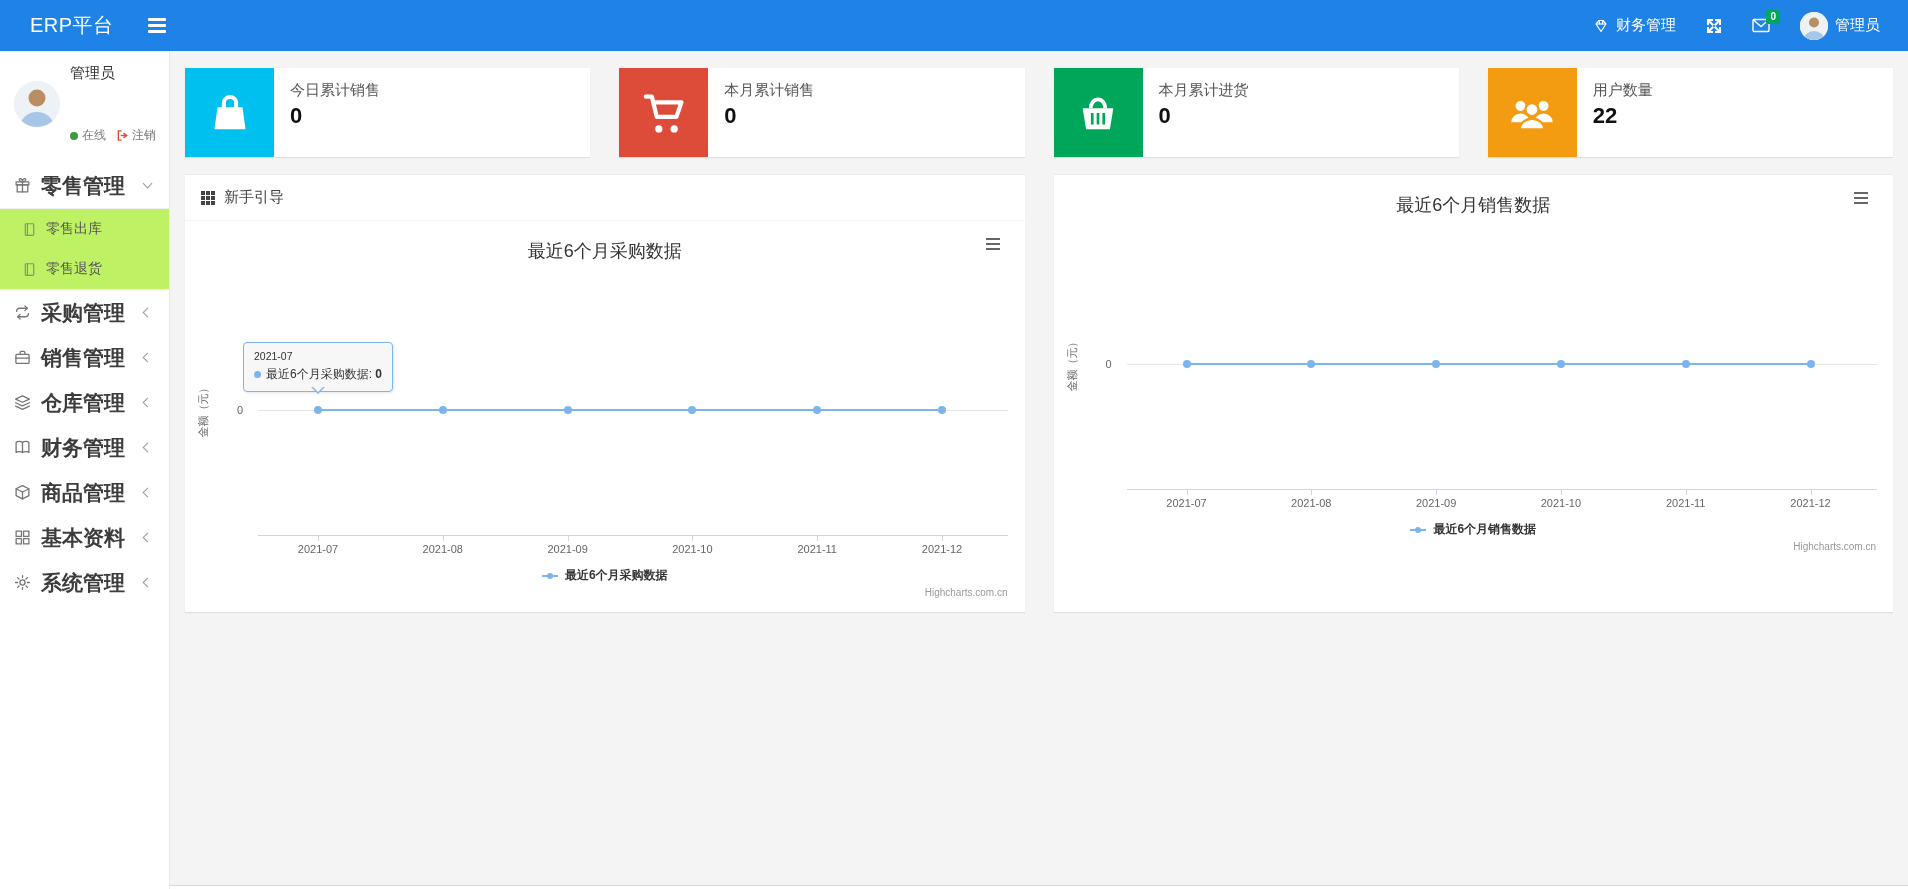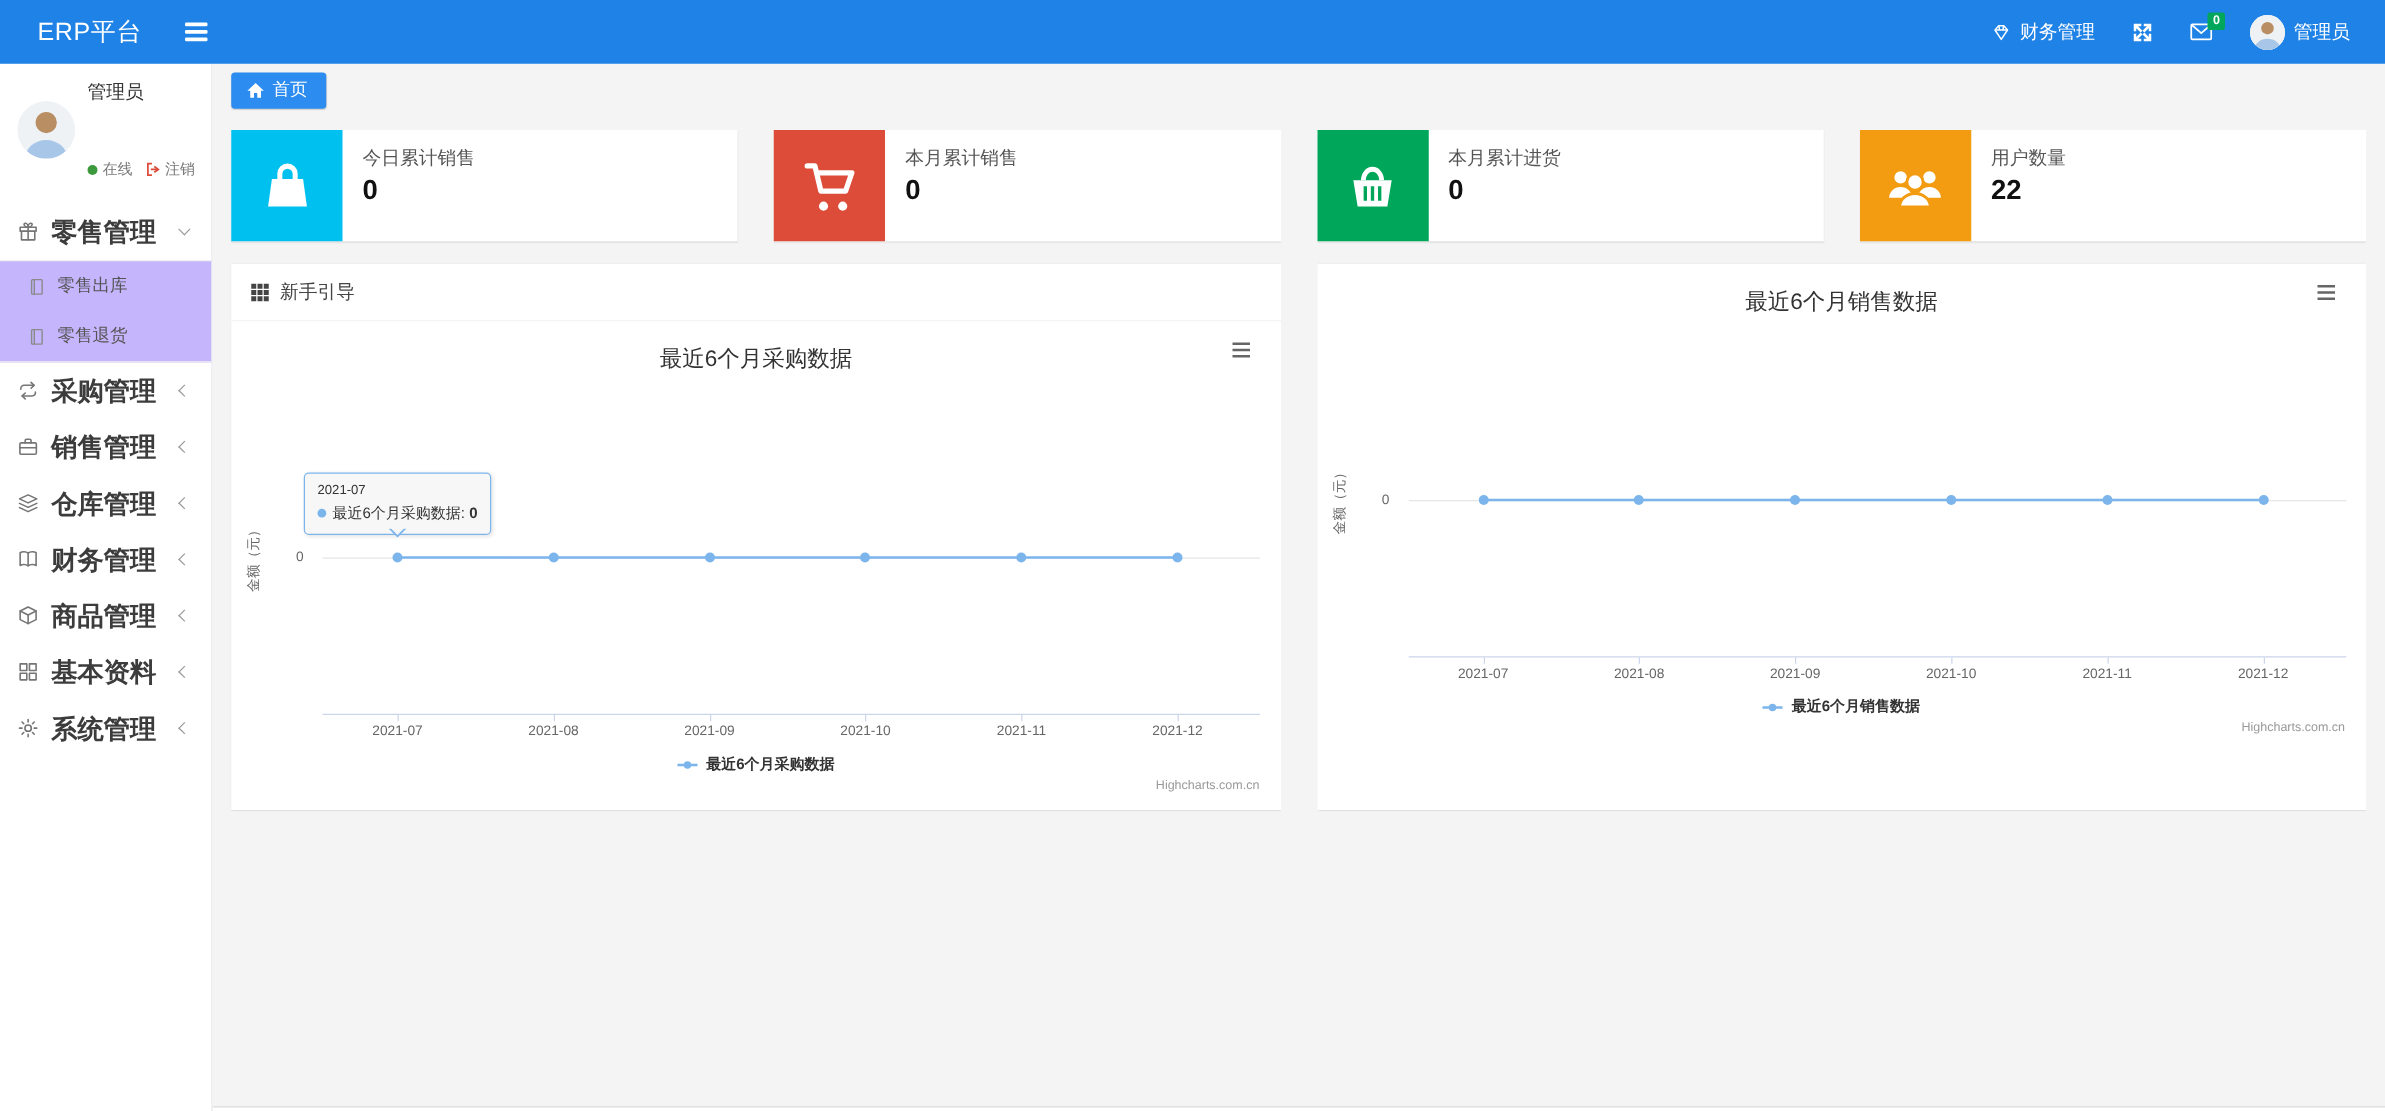--- a/index.html
+++ b/index.html
@@ -30,21 +30,21 @@
   .dot { width:8px; height:8px; border-radius:50%; background:#3c9a3c; display:inline-block; }
   .logout { display:inline-flex; align-items:center; gap:3px; color:#777; cursor:pointer; margin-left:6px; }
   .logout svg { display:block; }
   .menu { list-style:none; margin-top:4px; }
   .menu-item { display:flex; align-items:center; height:45px; padding:0 14px; cursor:pointer; color:#3c3c3c; }
   .menu-item .mi-icon { width:17px; height:17px; color:#757575; flex:0 0 auto; display:flex; }
   .menu-item .mi-label { font-size:21px; font-weight:600; margin-left:10px; color:#3c3c3c; }
   .chev { width:7px; height:7px; border-right:1.5px solid #999; border-bottom:1.5px solid #999;
     margin-left:auto; transform:rotate(135deg); margin-right:4px; }
   .chev.down { transform:rotate(45deg); margin-top:-4px; }
-  .submenu { list-style:none; border-top:1px solid #f0f0f0; border-bottom:1px solid #f0f0f0; background:#c4b5fd; }
+  .submenu { list-style:none; border-top:1px solid #f0f0f0; border-bottom:1px solid #f0f0f0; background:#bef264; }
   .submenu-item { display:flex; align-items:center; height:40px; padding:0 10px 0 22px; cursor:pointer; }
   .submenu-item .mi-icon { width:15px; height:15px; color:#8a8a8a; display:flex; }
   .submenu-item .mi-label { font-size:14px; color:#555; margin-left:9px; font-weight:400; }
   
   .content { position:absolute; left:170px; top:51px; right:0; bottom:0; background:#f4f4f4; }
   .tabs-row { padding:7px 15px 0; }
   .tab { display:inline-flex; align-items:center; gap:6px; background:#2d8cf0; color:#fff;
     font-size:14px; padding:5px 15px 6px 12px; border-radius:3px; cursor:pointer; box-shadow:0 1px 1px rgba(0,0,0,.15); }
   .cards-row { display:flex; gap:29px; margin:17px 15px 0; }
   .stat-card { flex:1; background:#fff; height:89px; display:flex; box-shadow:0 1px 1px rgba(0,0,0,.08); }
@@ -279,28 +279,20 @@
             <path d="M8 1.5 V3.4 M8 12.6 V14.5 M1.5 8 H3.4 M12.6 8 H14.5 M3.4 3.4 L4.7 4.7 M11.3 11.3 L12.6 12.6 M12.6 3.4 L11.3 4.7 M4.7 11.3 L3.4 12.6"></path>
           </svg>
         </span>
     <span class="mi-label">系统管理</span>
     <span class="chev "></span>
       </li>
     </ul>
 </div>
 
 <div class="content">
-  <div class="tabs-row"><div class="tab">
-        <span style="display:flex;">
-          <svg viewBox="0 0 16 16" width="15" height="15" fill="#fff">
-            <path d="M8 1.5 15 8.2 12.6 8.2 12.6 14 9.4 14 9.4 10 6.6 10 6.6 14 3.4 14 3.4 8.2 1 8.2Z"></path>
-          </svg>
-        </span>
-        <span>首页</span>
-      </div></div>
   <div class="cards-row">
       <div class="stat-card">
         <div class="stat-icon" style="background:#00c0ef">
           <svg viewBox="0 0 24 24" width="46" height="46">
             <path d="M5.5 9 h13 l1.6 11.5 h-16.2 Z" fill="#fff"></path>
             <path d="M8.8 9.5 V6.8 a3.2 3.2 0 0 1 6.4 0 V9.5" fill="none" stroke="#fff" stroke-width="2.1"></path>
           </svg>
         </div>
     <div class="stat-text">
           <div class="stat-label">今日累计销售</div>

